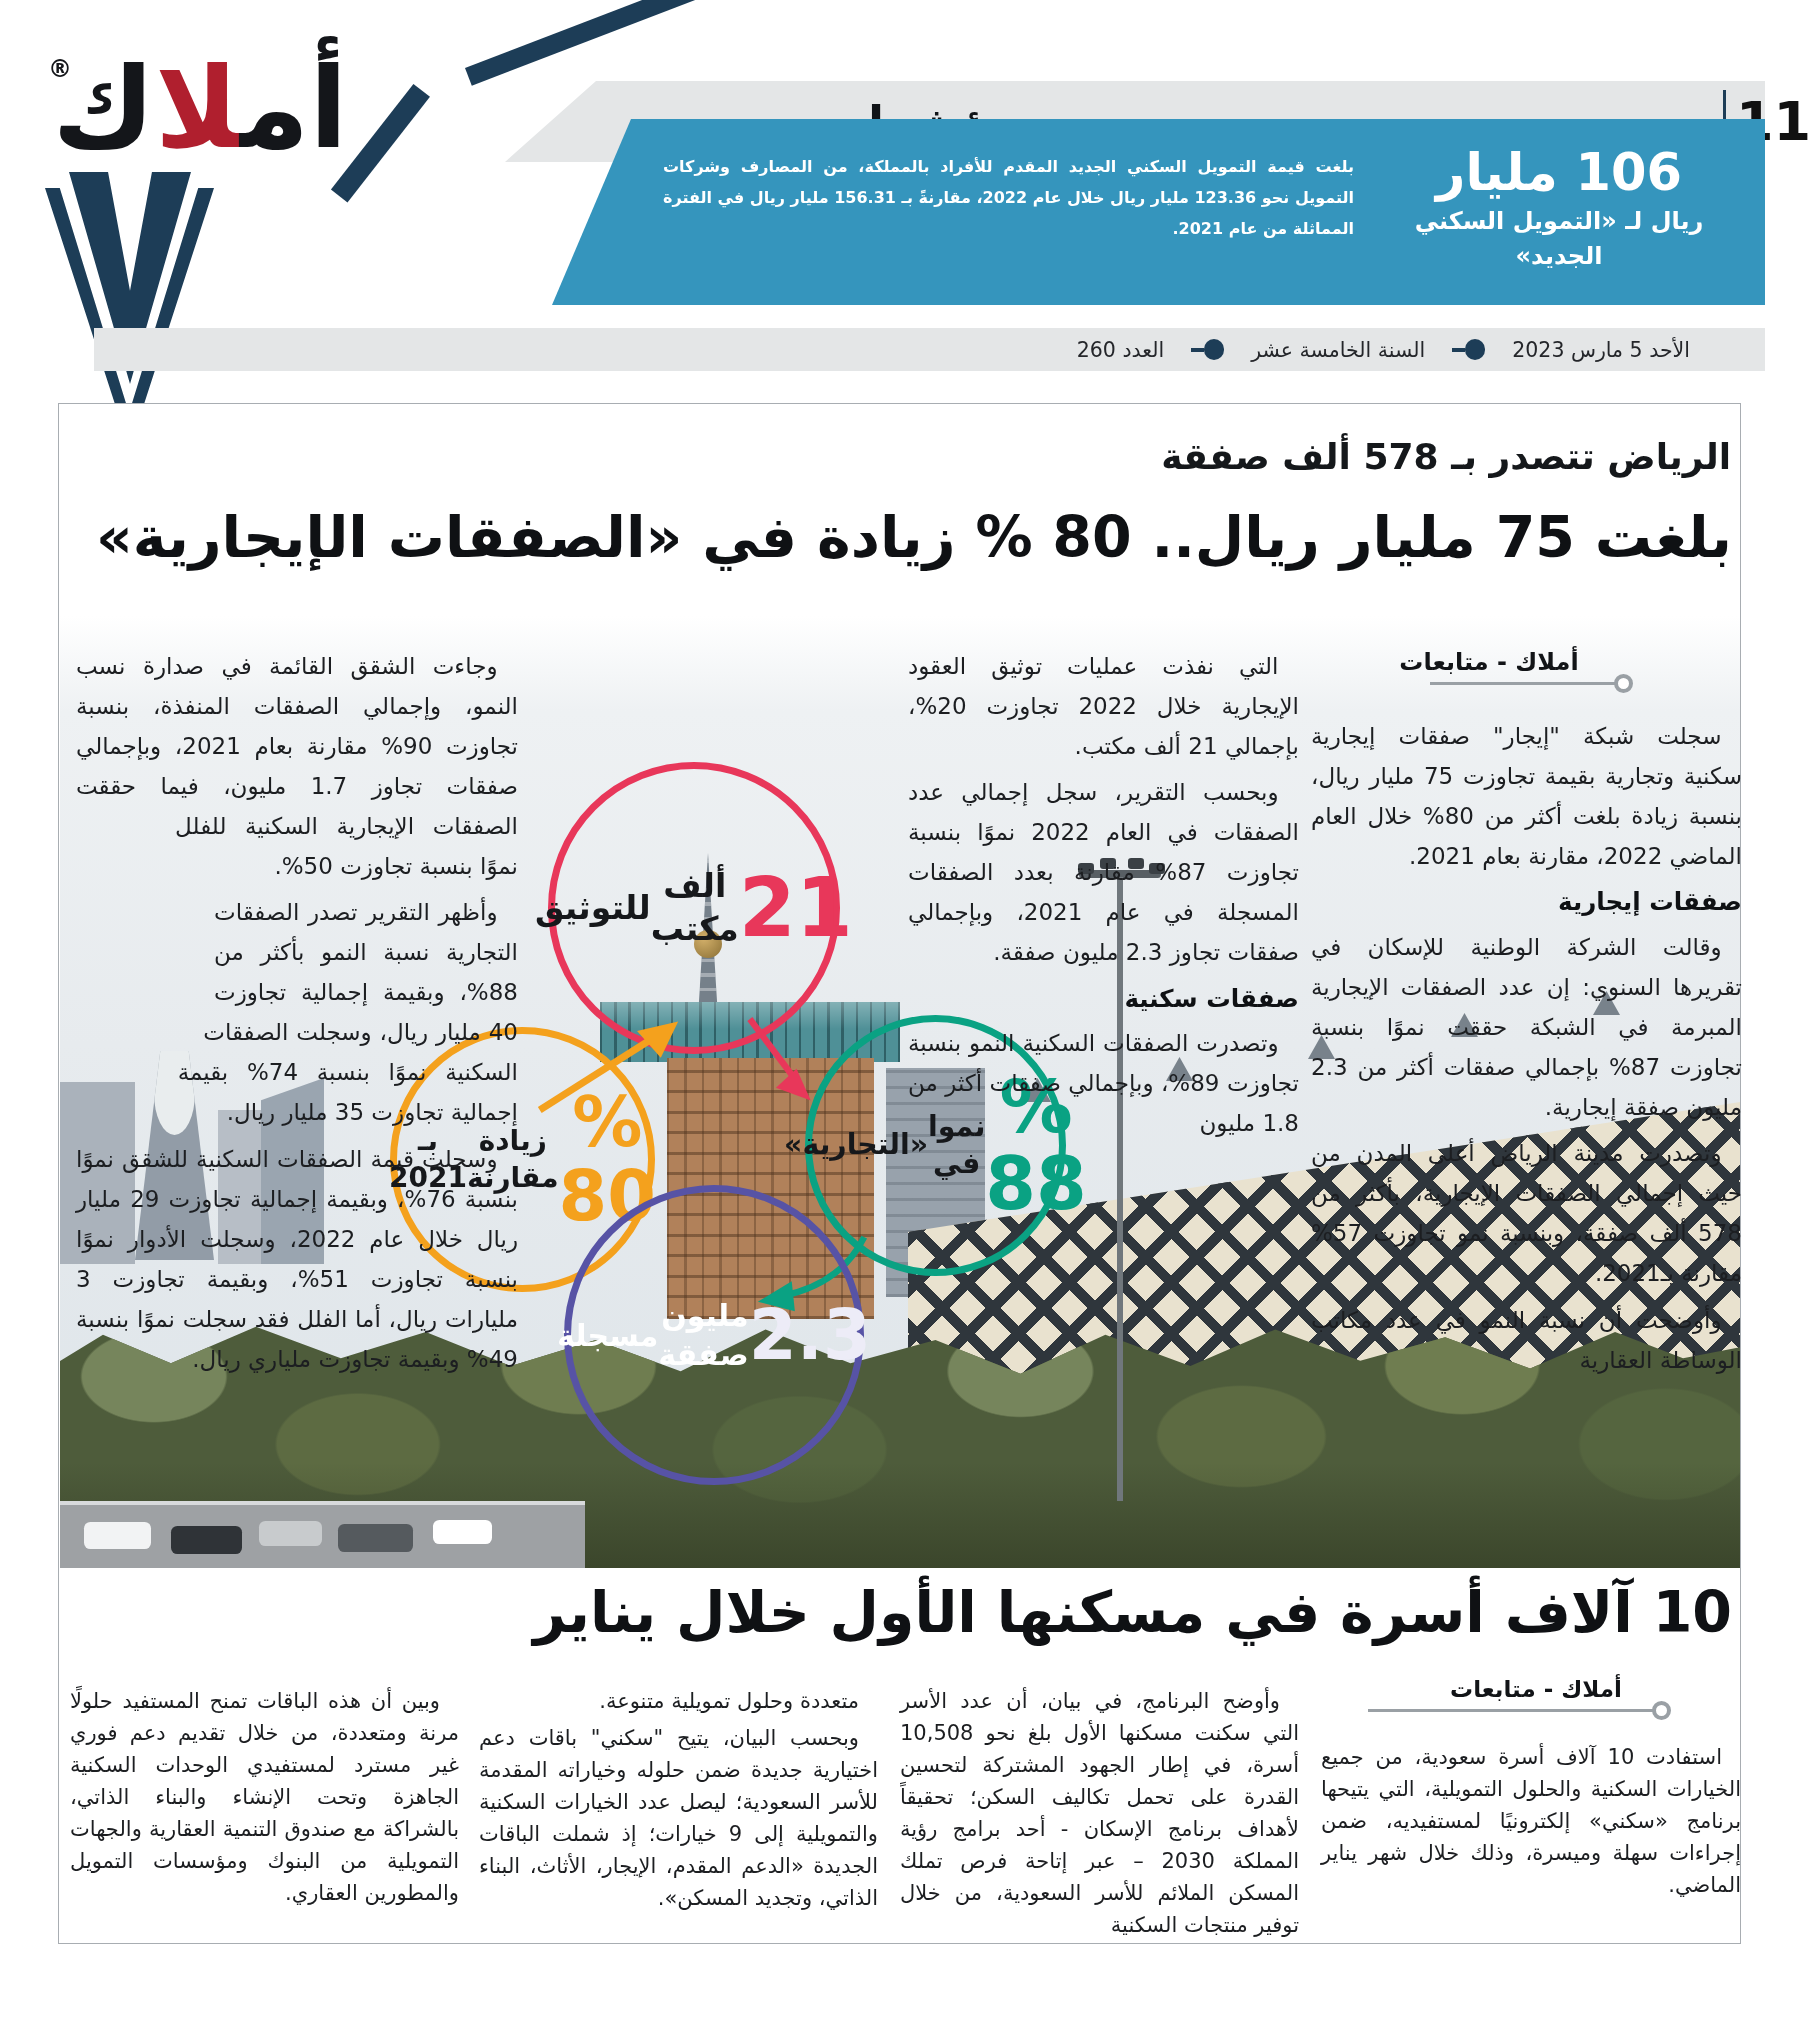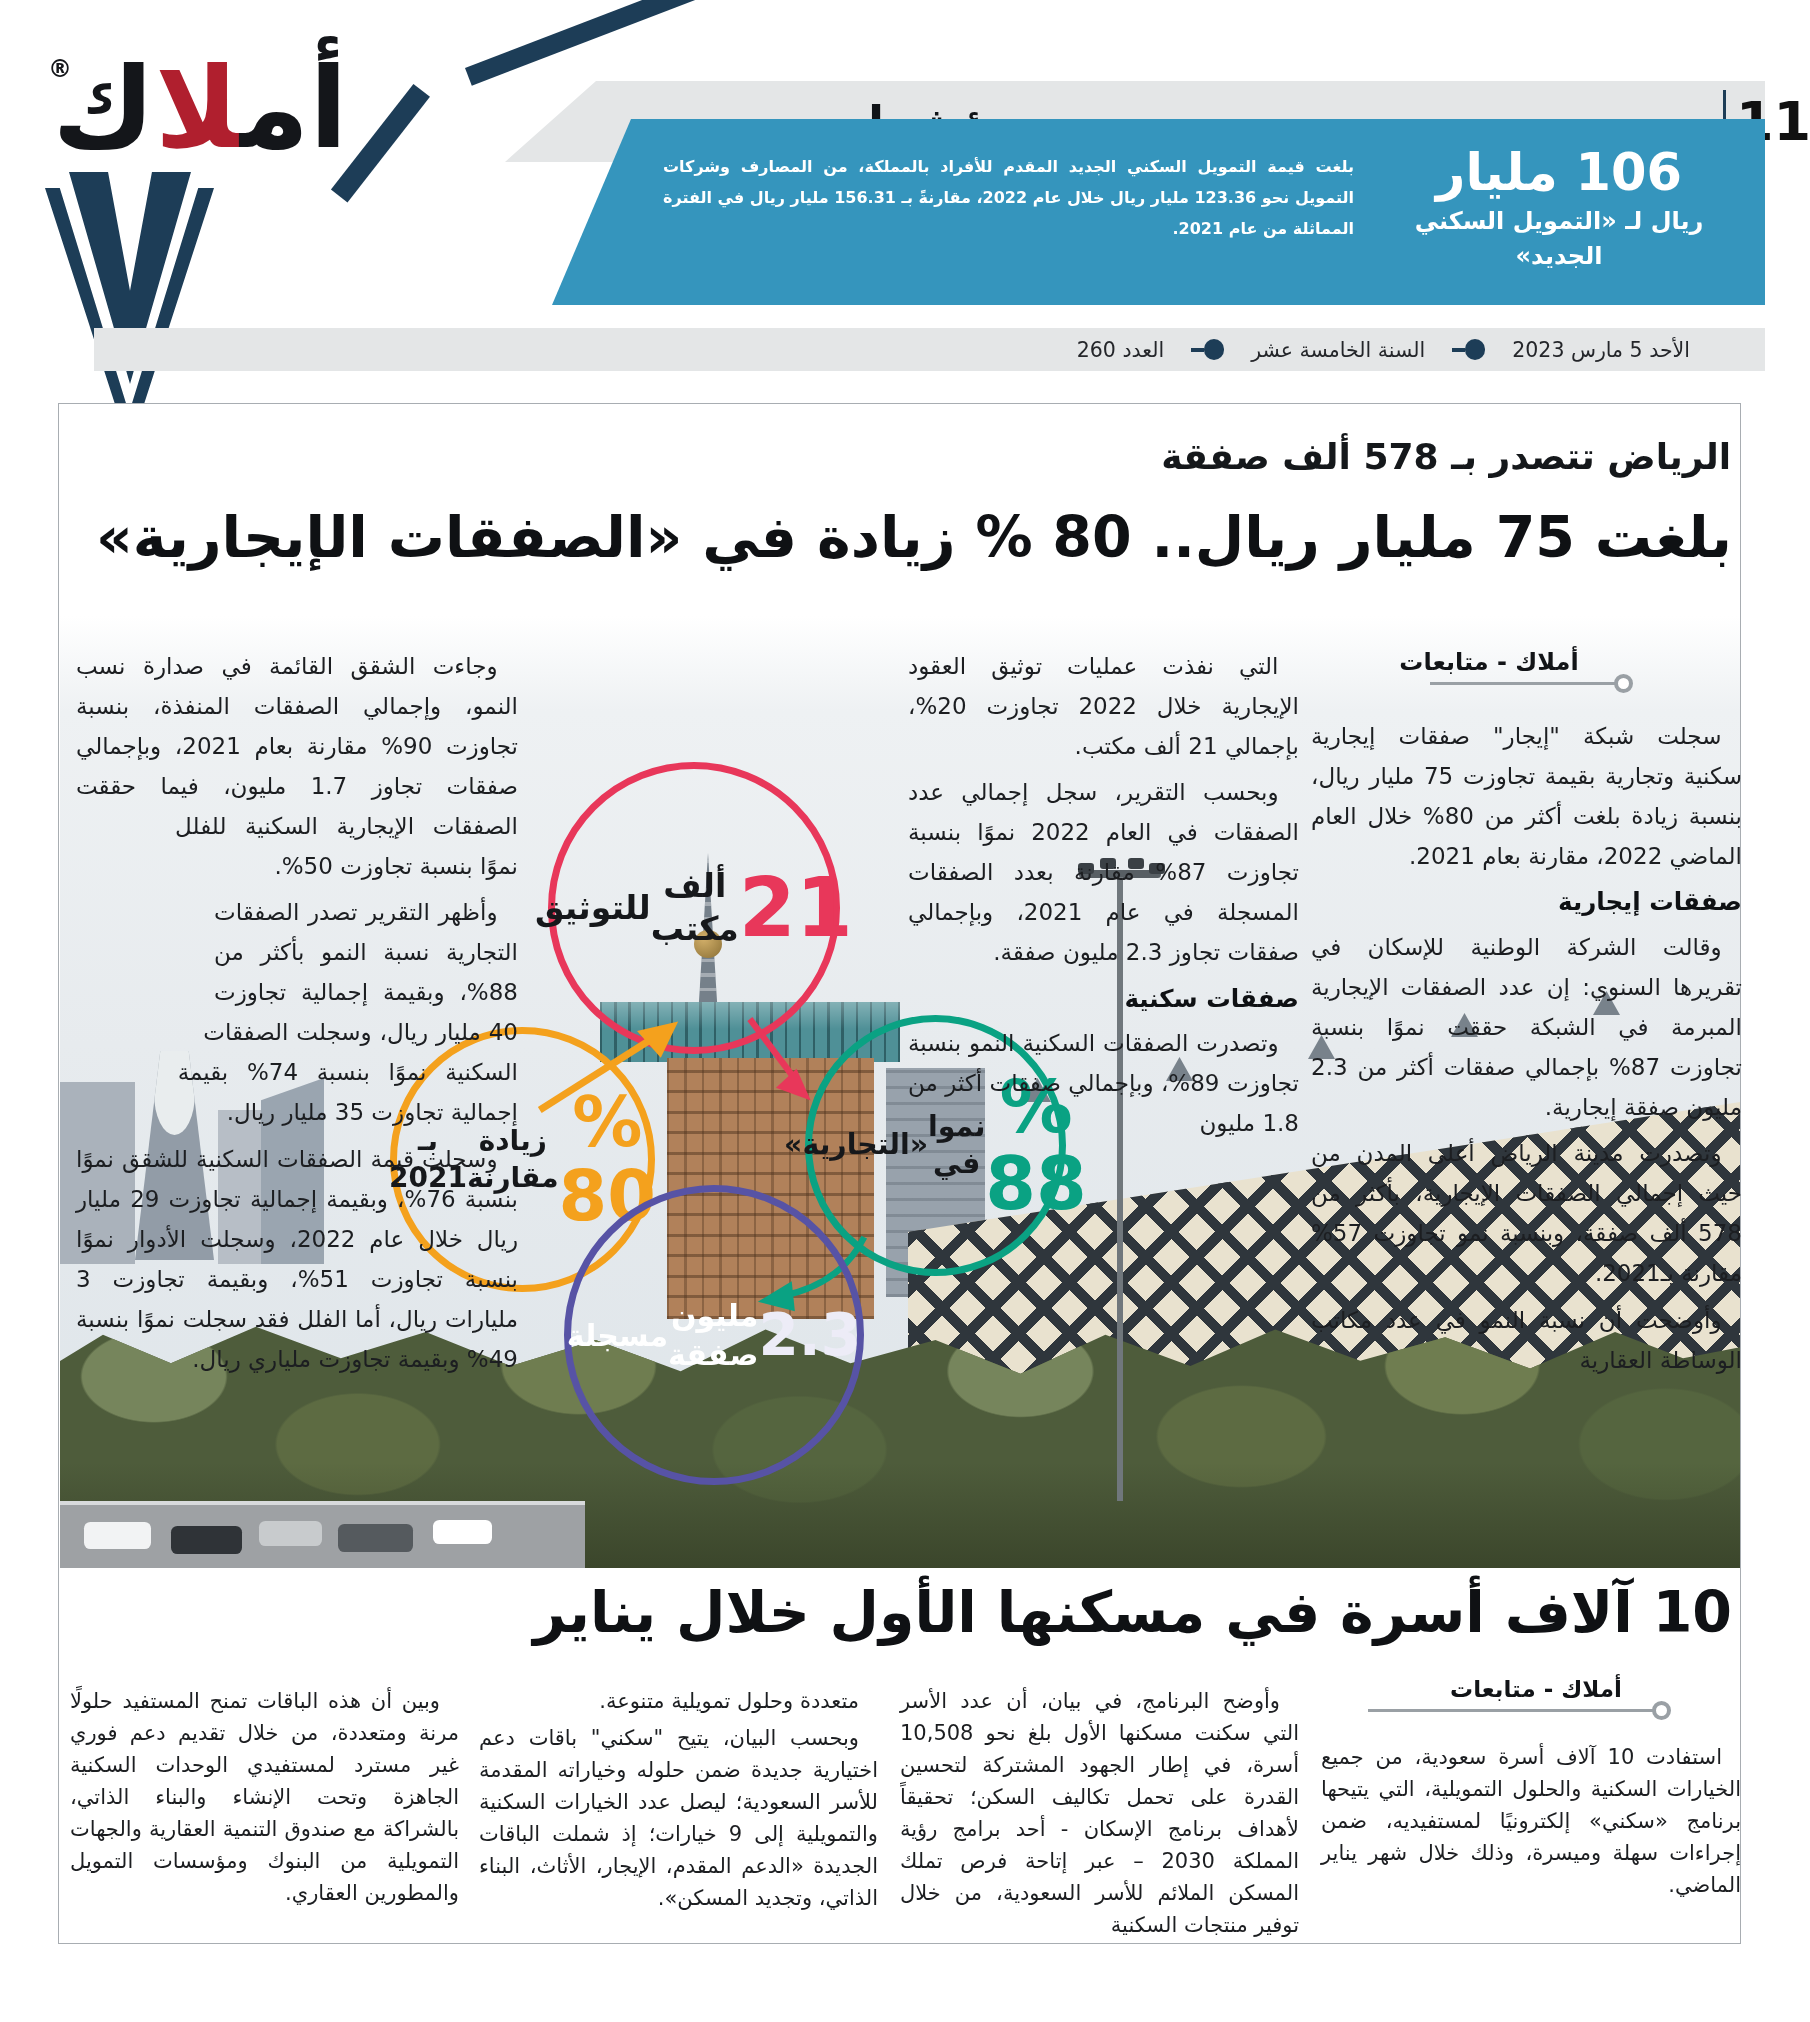--- a/index.html
+++ b/index.html
@@ -111,21 +111,21 @@
   .ring-red{left:549px;top:762px;width:292px;height:292px;border:7.1px solid #e8375a;}
   .ring-red .val{font-size:82px;color:#e8375a;}
   .ring-red .lbl{font-size:33px;}
   .ring-orange{left:391px;top:1027px;width:265px;height:265px;border:7.1px solid #f4a11d;}
   .ring-orange .val{font-size:70px;color:#f4a11d;}
   .ring-orange .lbl{font-size:28px;}
   .ring-teal{left:806px;top:1015px;width:261px;height:261px;border:7.1px solid #0aa283;}
   .ring-teal .val{font-size:73px;color:#0aa283;}
   .ring-teal .lbl{font-size:28.4px;}
   .ring-purple{left:565px;top:1185px;width:300px;height:300px;border:7.1px solid #5753a5;}
-  .ring-purple .val{font-size:58px;color:#edecf7;}
+  .ring-purple .val{font-size:69px;color:#edecf7;}
   .ring-purple .lbl{font-size:30px;color:#ffffff;text-align:right;}
   .arrow-svg{z-index:4;}
 
   
   .kicker{left:869px;top:436px;width:863px;font-size:36px;font-weight:bold;color:#15181b;
           text-align:right;white-space:nowrap;z-index:6;}
   .headline{left:71px;top:504px;width:1662px;font-size:57px;font-weight:bold;color:#0f1114;
             text-align:right;white-space:nowrap;z-index:6;letter-spacing:-0.8px;}
   .byline{position:relative;height:63px;margin-bottom:11px;}
   .byline .bl-title{position:absolute;right:87px;top:0;width:332px;text-align:center;

